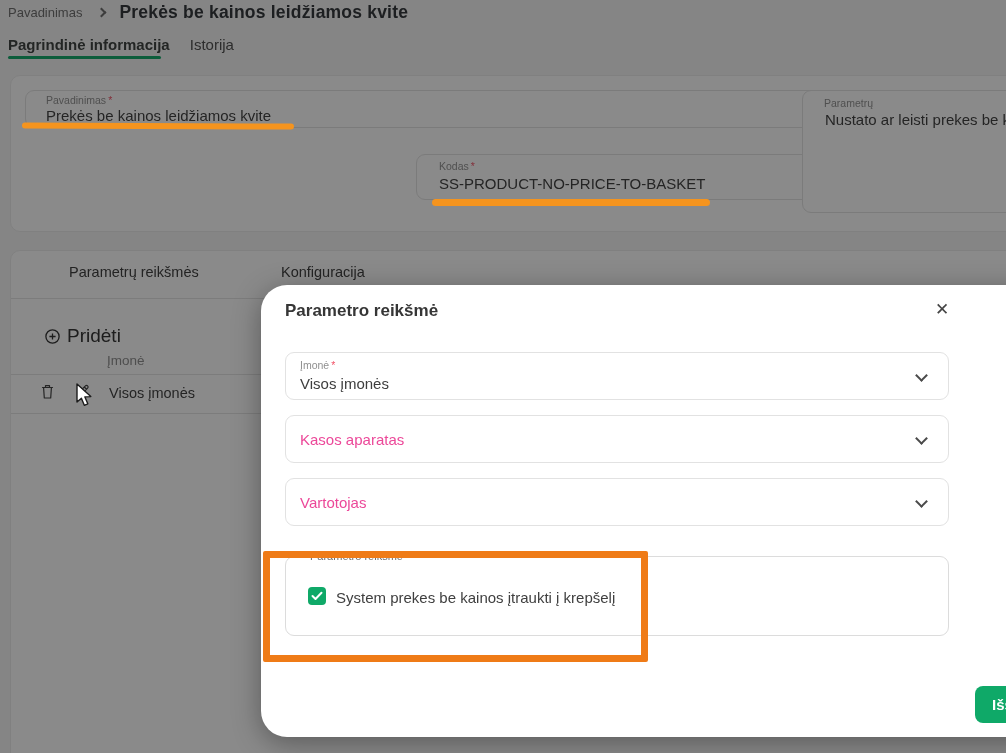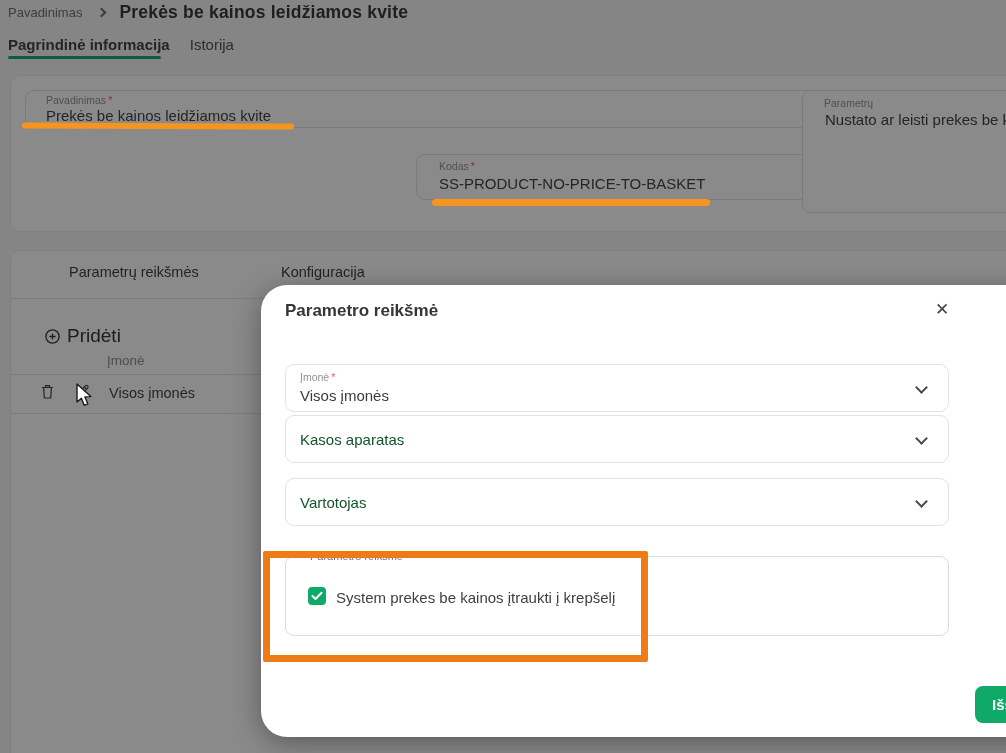--- a/index.html
+++ b/index.html
@@ -47,21 +47,21 @@
   .modal { position:absolute; left:261px; top:285px; width:844px; height:452px;
     background:#fff; border-radius:26px; z-index:20; box-shadow:0 6px 28px rgba(0,0,0,.35); }
   .modal-title { position:absolute; left:24px; top:16px; font-size:17px; font-weight:bold; color:#363636; }
   .modal-close { position:absolute; left:668px; top:11px; width:26px; height:26px; font-size:17px;
     color:#454545; display:flex; align-items:center; justify-content:center; cursor:default; }
 
   .dd { position:absolute; left:24px; width:664px; height:48px; border:1px solid #e2e2e2;
     border-radius:9px; background:#fff; }
   .dd .flabel { left:14px; top:6px; }
   .dd .fvalue { left:14px; top:22px; }
-  .dd .placeholder { position:absolute; left:14px; top:15px; font-size:15px; color:#14532d; }
+  .dd .placeholder { position:absolute; left:14px; top:15px; font-size:15px; color:#ec4899; }
   .dd-chev { position:absolute; right:22px; top:18px; width:9px; height:9px;
     border-right:2px solid #4a4a4a; border-bottom:2px solid #4a4a4a; transform:rotate(45deg); }
 
   .fieldset { position:absolute; left:24px; top:271px; width:664px; height:80px;
     border:1px solid #dcdcdc; border-radius:9px; }
   .legend { position:absolute; left:18px; top:-7px; background:#fff; padding:0 6px;
     font-size:11px; color:#6d6d6d; white-space:nowrap; }
   .checkbox { position:absolute; left:22px; top:30px; width:18px; height:18px;
     background:#0FA968; border-radius:4px; display:flex; align-items:center; justify-content:center; }
   .cb-label { position:absolute; left:50px; top:32px; font-size:15px; color:#3f3f3f; white-space:nowrap; }
@@ -146,21 +146,21 @@
     <div class="divider" style="top:162px;"></div>
   </div>
 </div>
 
 <div class="overlay"></div>
 
 <div class="modal">
   <span class="modal-title">Parametro reikšmė</span>
   <span class="modal-close">✕</span>
 
-  <div class="dd" style="top:79px;">
+  <div class="dd" style="top:67px;">
     <span class="flabel"><span>Įmonė</span><span class="req">*</span></span>
     <span class="fvalue">Visos įmonės</span>
     <span class="dd-chev"></span>
   </div>
 
   <div class="dd" style="top:130px;">
     <span class="placeholder">Kasos aparatas</span>
     <span class="dd-chev"></span>
   </div>
 

